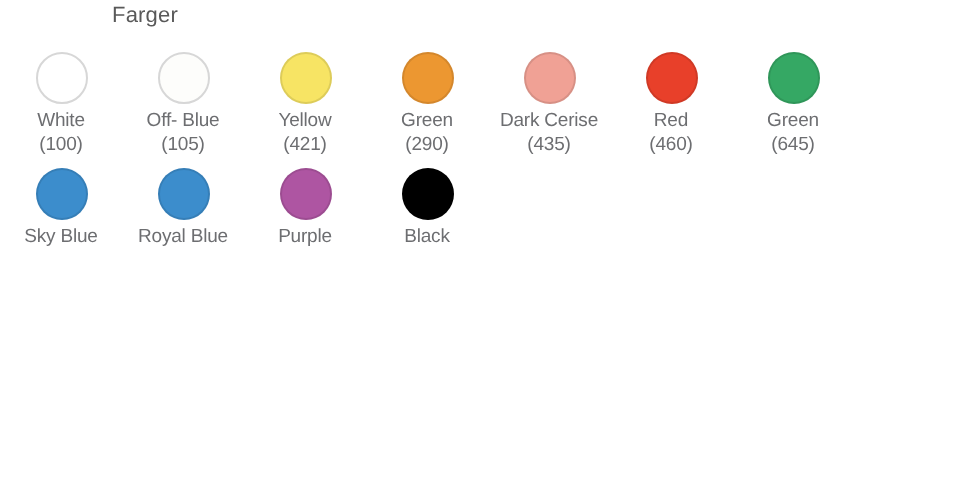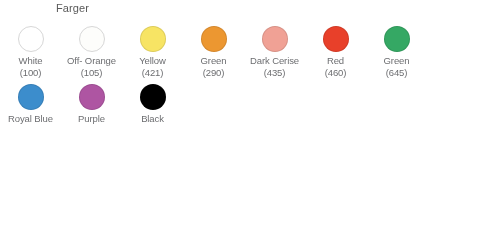--- a/index.html
+++ b/index.html
@@ -102,21 +102,21 @@
           <div class="swatch-dot-wrap">
             <div class="swatch-dot pale" style="background: rgb(255, 255, 255);"></div>
           </div>
           <div class="swatch-label">White</div>
           <div class="swatch-code">(100)</div>
         </div>
         <div class="swatch-cell">
           <div class="swatch-dot-wrap">
             <div class="swatch-dot pale" style="background: rgb(253, 253, 251);"></div>
           </div>
-          <div class="swatch-label">Off- Orange</div>
+          <div class="swatch-label">Off- Blue</div>
           <div class="swatch-code">(105)</div>
         </div>
         <div class="swatch-cell">
           <div class="swatch-dot-wrap">
             <div class="swatch-dot" style="background: rgb(247, 228, 100);"></div>
           </div>
           <div class="swatch-label">Yellow</div>
           <div class="swatch-code">(421)</div>
         </div>
         <div class="swatch-cell">
@@ -146,20 +146,26 @@
           </div>
           <div class="swatch-label">Green</div>
           <div class="swatch-code">(645)</div>
         </div>
       </div>
     <div class="grid-row row-two row2">
         <div class="swatch-cell">
           <div class="swatch-dot-wrap">
             <div class="swatch-dot" style="background: rgb(60, 141, 204);"></div>
           </div>
+          <div class="swatch-label">Sky Blue</div>
+        </div>
+        <div class="swatch-cell">
+          <div class="swatch-dot-wrap">
+            <div class="swatch-dot" style="background: rgb(60, 141, 204);"></div>
+          </div>
           <div class="swatch-label">Royal Blue</div>
         </div>
         <div class="swatch-cell">
           <div class="swatch-dot-wrap">
             <div class="swatch-dot" style="background: rgb(174, 85, 162);"></div>
           </div>
           <div class="swatch-label">Purple</div>
         </div>
         <div class="swatch-cell">
           <div class="swatch-dot-wrap">

